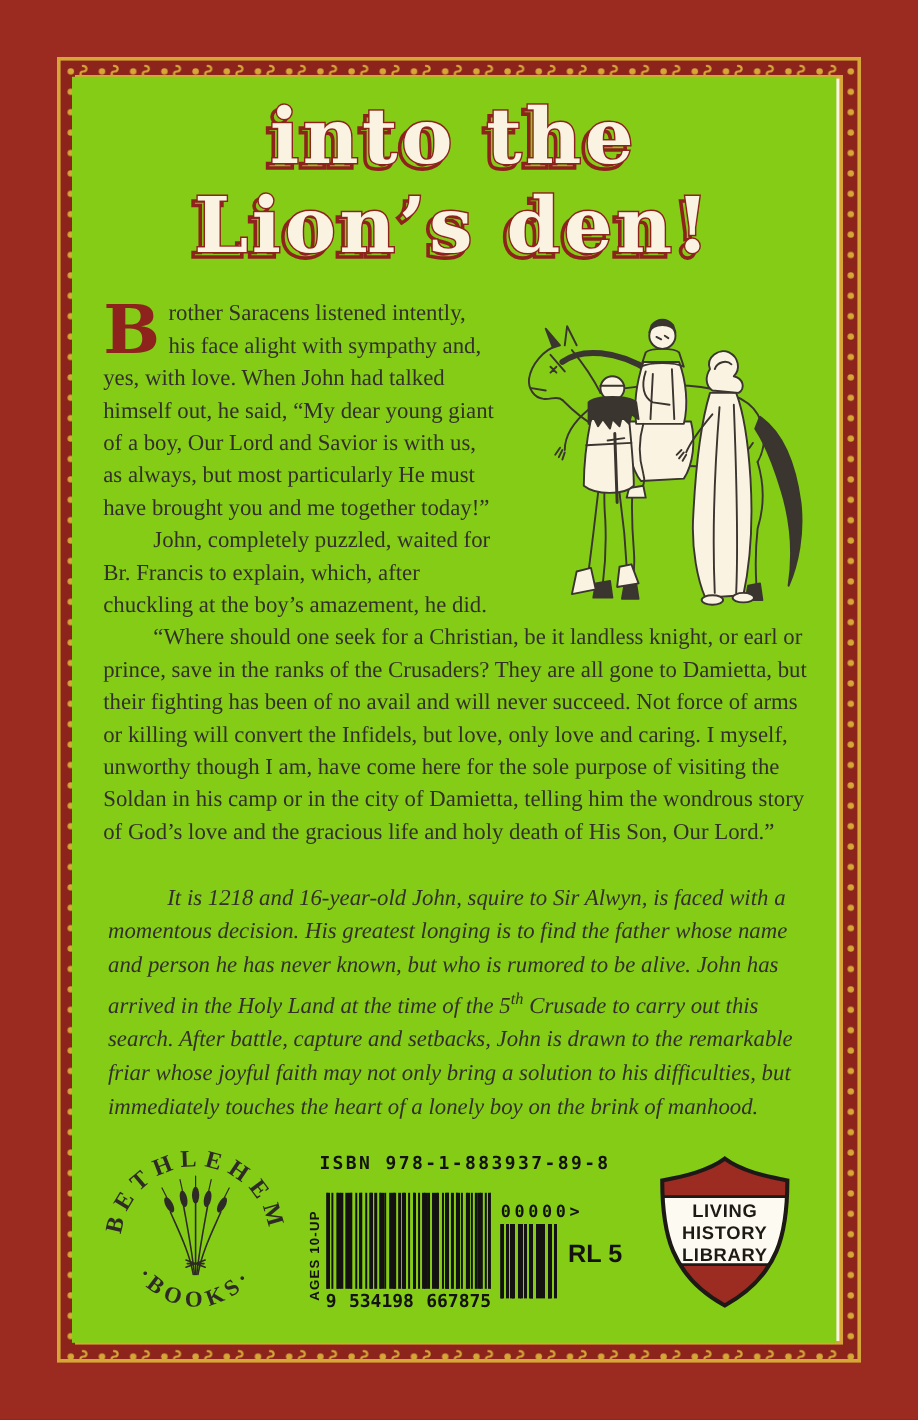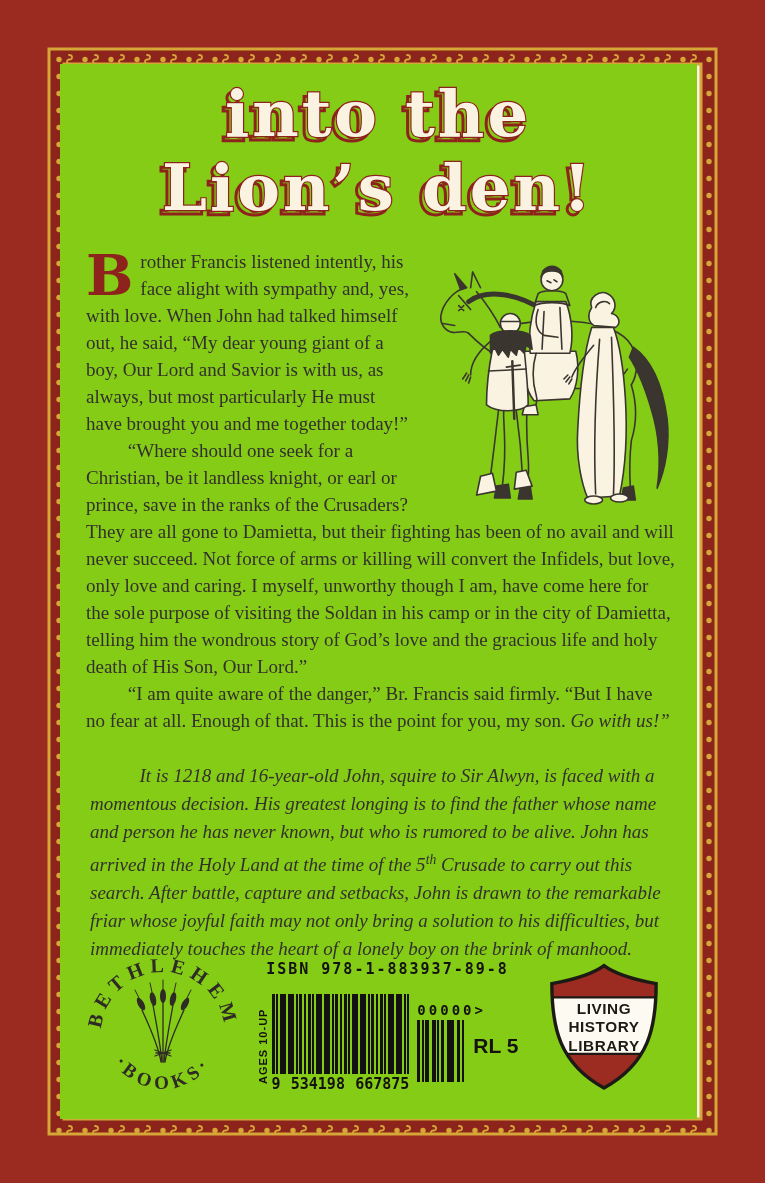--- a/index.html
+++ b/index.html
@@ -180,23 +180,23 @@
           <path d="M88 112 L90 170" stroke-width="2.5"></path>
           <path d="M82 118 L96 116"></path>
           <path d="M64 122 L102 120"></path>
           <path d="M74 162 L70 196 L66 228"></path>
           <path d="M92 162 L96 196 L98 224"></path>
           <path d="M56 228 L68 225 L72 243 L52 247 Z" fill="#faf3e2"></path>
           <path d="M92 224 L102 222 L108 238 L90 241 Z" fill="#faf3e2"></path>
         </g>
       </svg>
 
-      <p class="first"><span class="dropcap">B</span><span>rother Francis listened intently, his face alight with sympathy and, yes, with love. When John had talked himself out, he said, “My dear young giant of a boy, Our Lord and Savior is with us, as always, but most particularly He must have brought you and me together today!”</span></p>
+      <p class="first"><span class="dropcap">B</span><span>rother Saracens listened intently, his face alight with sympathy and, yes, with love. When John had talked himself out, he said, “My dear young giant of a boy, Our Lord and Savior is with us, as always, but most particularly He must have brought you and me together today!”</span></p>
+      <p>John, completely puzzled, waited for Br. Francis to explain, which, after chuckling at the boy’s amazement, he did.</p>
       <p>“Where should one seek for a Christian, be it landless knight, or earl or prince, save in the ranks of the Crusaders? They are all gone to Damietta, but their fighting has been of no avail and will never succeed. Not force of arms or killing will convert the Infidels, but love, only love and caring. I myself, unworthy though I am, have come here for the sole purpose of visiting the Soldan in his camp or in the city of Damietta, telling him the wondrous story of God’s love and the gracious life and holy death of His Son, Our Lord.”</p>
-      <p><span>“I am quite aware of the danger,” Br. Francis said firmly. “But I have no fear at all. Enough of that. This is the point for you, my son. </span><span class="emph">Go with us!”</span></p>
     </div>
 
     <div class="synopsis">
       <p><span>It is 1218 and 16-year-old John, squire to Sir Alwyn, is faced with a momentous decision. His greatest longing is to find the father whose name and person he has never known, but who is rumored to be alive. John has arrived in the Holy Land at the time of the 5</span><sup>th</sup><span> Crusade to carry out this search. After battle, capture and setbacks, John is drawn to the remarkable friar whose joyful faith may not only bring a solution to his difficulties, but immediately touches the heart of a lonely boy on the brink of manhood.</span></p>
     </div>
 
     <div class="bottom-row">
 
       <svg class="logo-svg" width="150" height="150" viewBox="0 0 150 150">
         <defs>

